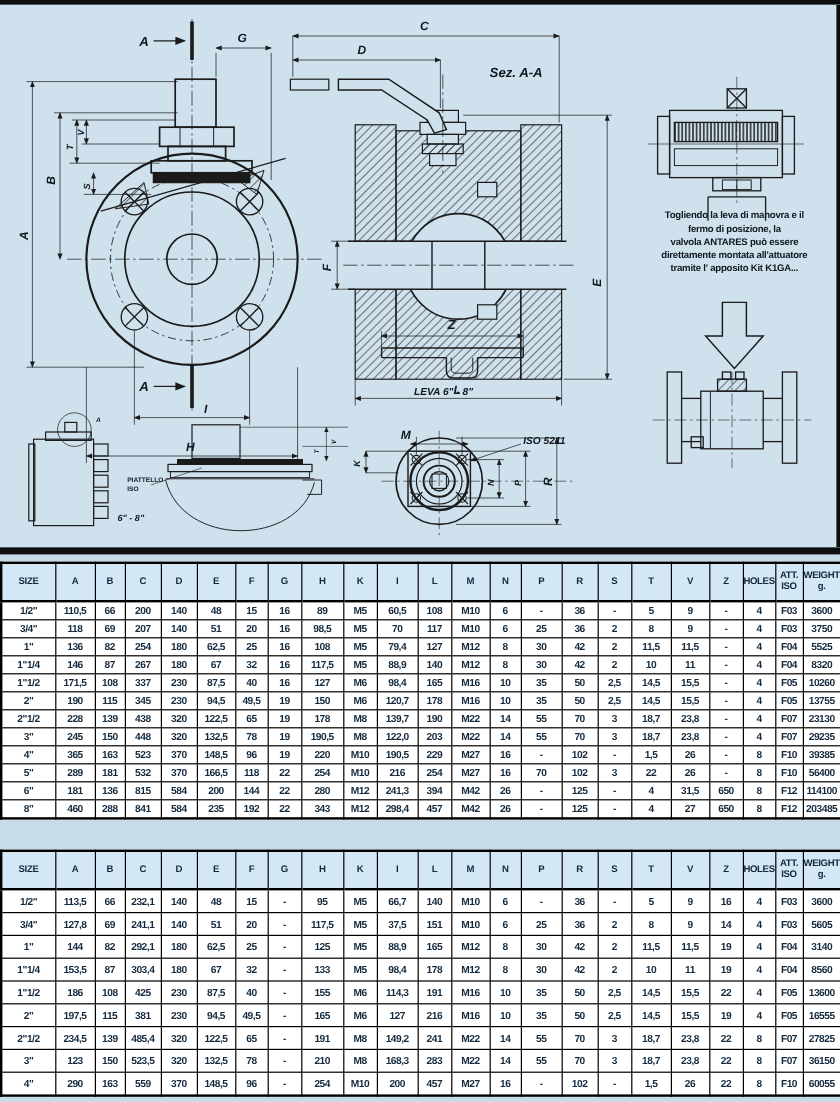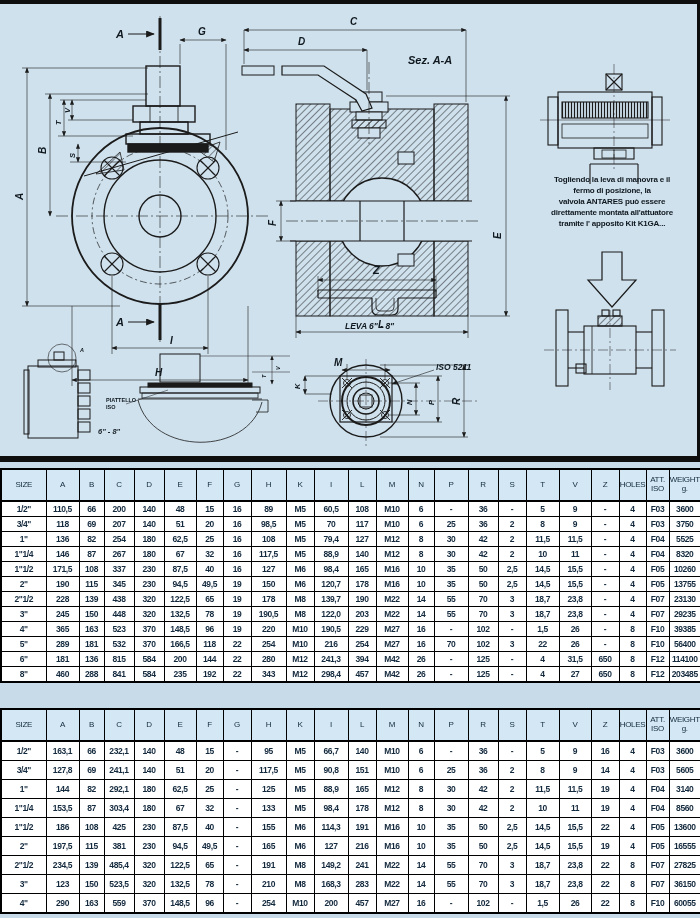--- a/index.html
+++ b/index.html
@@ -23,21 +23,21 @@
   .dw .cap-s{font-size:8.5px;font-weight:bold;}
 
   
   table.dims{
     border-collapse:collapse;table-layout:fixed;width:699px;
     margin:6px auto 0;background:#ffffff;border:2px solid #000;
   }
   #t2{margin-top:25px;}
   .dims th{
     background:#d3e8f4;border:1px solid #000;border-bottom:2px solid #000;
-    font-size:8px;font-weight:normal;letter-spacing:-0.3px;
+    font-size:8px;font-weight:bold;letter-spacing:-0.3px;
     white-space:pre-line;height:30px;padding:0;color:#13293d;line-height:1.1;
     text-align:center;
   }
   .dims td{
     border:1px solid #000;text-align:center;
     font-size:8.5px;font-weight:bold;letter-spacing:-0.4px;
     color:#13293d;padding:0;height:14px;overflow:hidden;white-space:nowrap;
   }
   #t2 td{height:18px;}
 </style>
@@ -754,21 +754,21 @@
         <th>HOLES</th>
         <th>ATT.
 ISO</th>
         <th>WEIGHT
 g.</th>
       </tr>
     </thead>
     <tbody>
       <tr>
         <td>1/2"</td>
-        <td>163,1</td>
+        <td>113,5</td>
         <td>66</td>
         <td>232,1</td>
         <td>140</td>
         <td>48</td>
         <td>15</td>
         <td>-</td>
         <td>95</td>
         <td>M5</td>
         <td>66,7</td>
         <td>140</td>
@@ -788,21 +788,21 @@
         <td>3/4"</td>
         <td>127,8</td>
         <td>69</td>
         <td>241,1</td>
         <td>140</td>
         <td>51</td>
         <td>20</td>
         <td>-</td>
         <td>117,5</td>
         <td>M5</td>
-        <td>90,8</td>
+        <td>37,5</td>
         <td>151</td>
         <td>M10</td>
         <td>6</td>
         <td>25</td>
         <td>36</td>
         <td>2</td>
         <td>8</td>
         <td>9</td>
         <td>14</td>
         <td>4</td>

